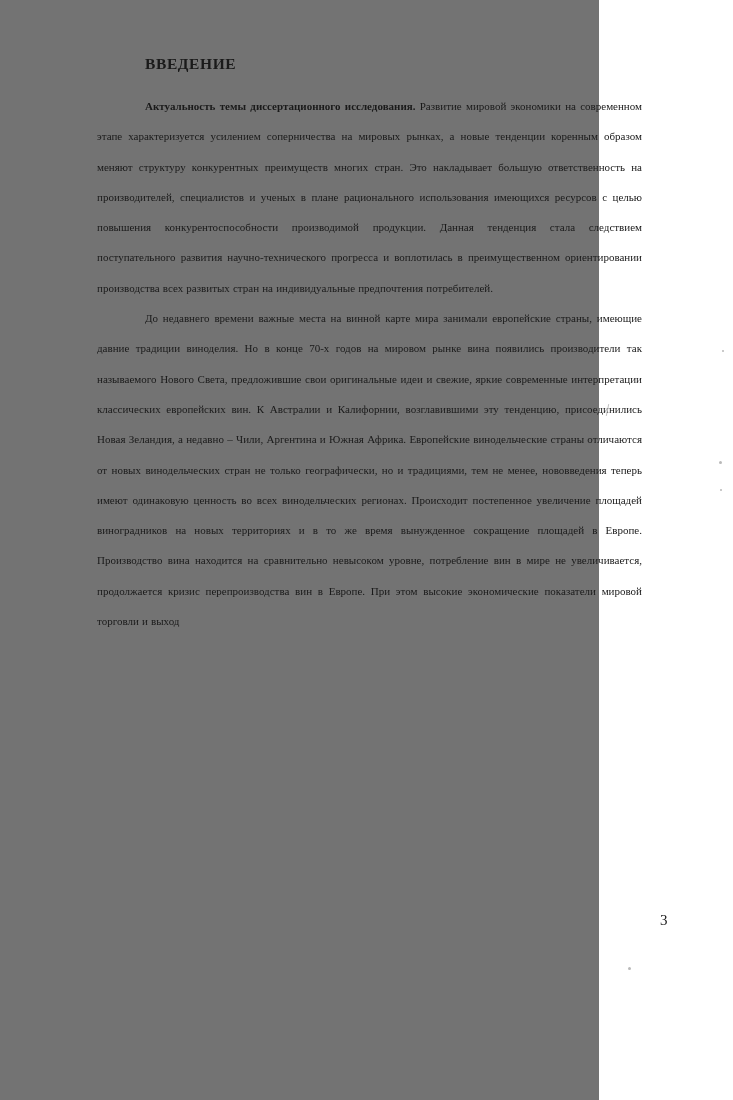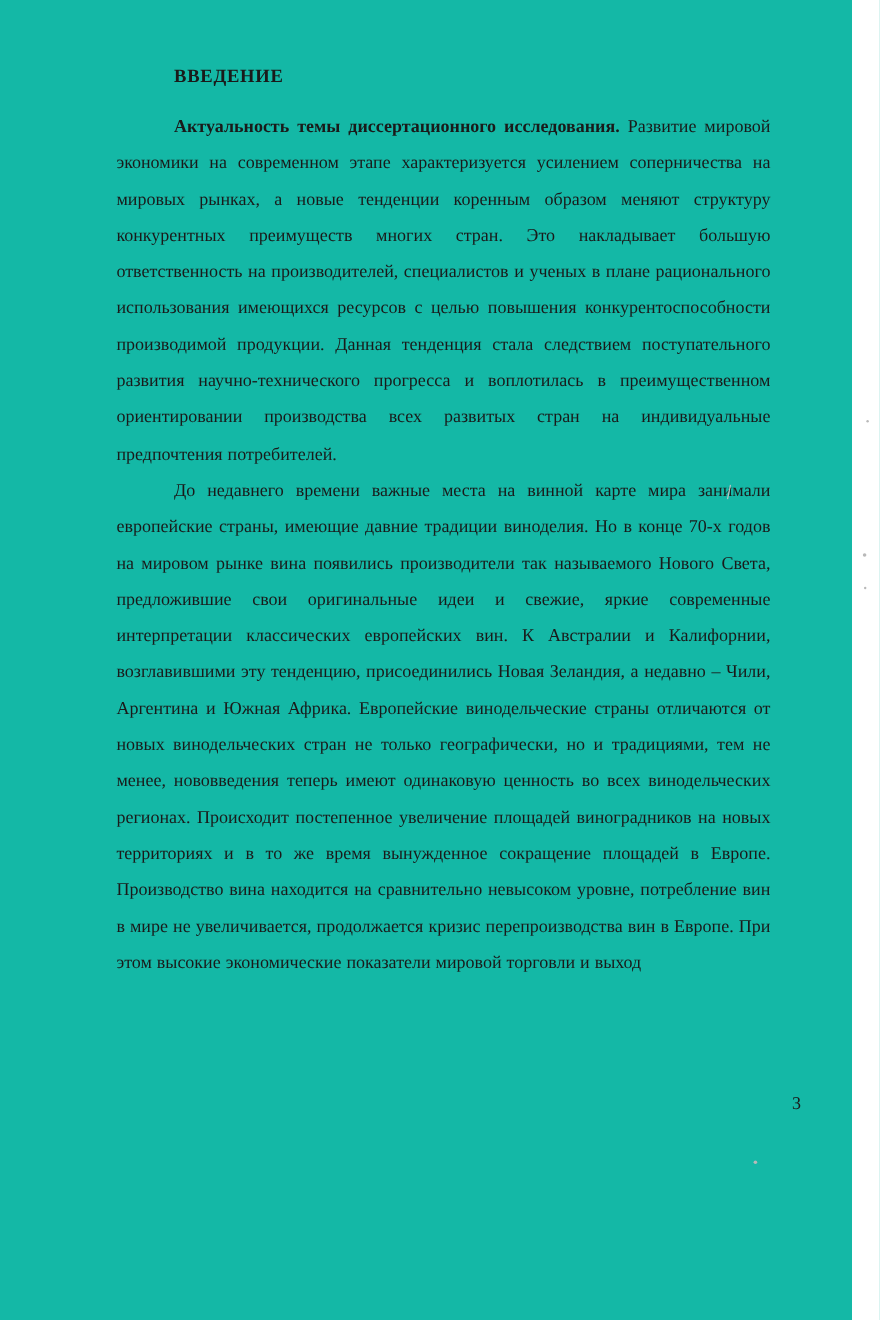--- a/index.html
+++ b/index.html
@@ -12,40 +12,40 @@
     height: 1100px;
     font-family: "Liberation Serif", "DejaVu Serif", serif;
     color: #1a1a1a;
     position: relative;
     overflow: hidden;
   }
   .page {
     position: absolute;
     top: 0;
     left: 0;
-    width: 710px;
+    width: 599px;
     height: 1100px;
-    background: #14b8a6;
+    background: #737373;
   }
   .content {
     position: absolute;
     left: 97px;
     top: 55px;
     width: 545px;
   }
   .doc-heading {
     font-size: 15.5px;
     font-weight: bold;
     letter-spacing: 0.6px;
     margin: 0 0 18px 48px;
     font-family: "Liberation Serif", "DejaVu Serif", serif;
   }
   p.para {
     margin: 0 0 0 0;
-    font-size: 15px;
+    font-size: 11px;
     line-height: 30.3px;
     text-align: justify;
     text-indent: 48px;
     text-justify: inter-word;
     word-spacing: 0.4px;
   }
   p.para + p.para {
     margin-top: 0;
   }
   .lead {

